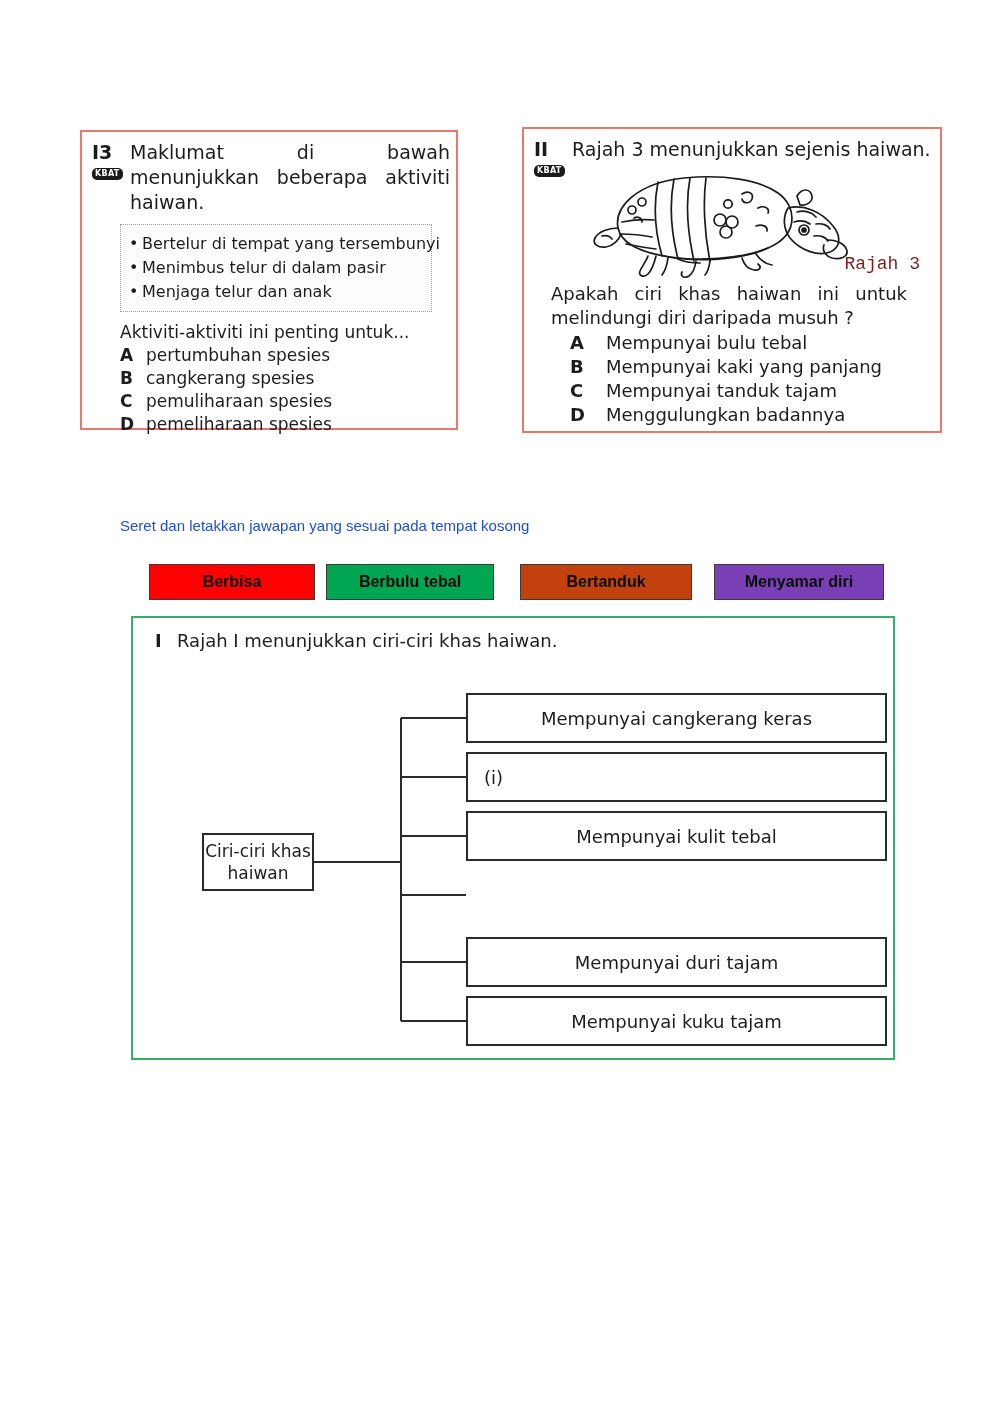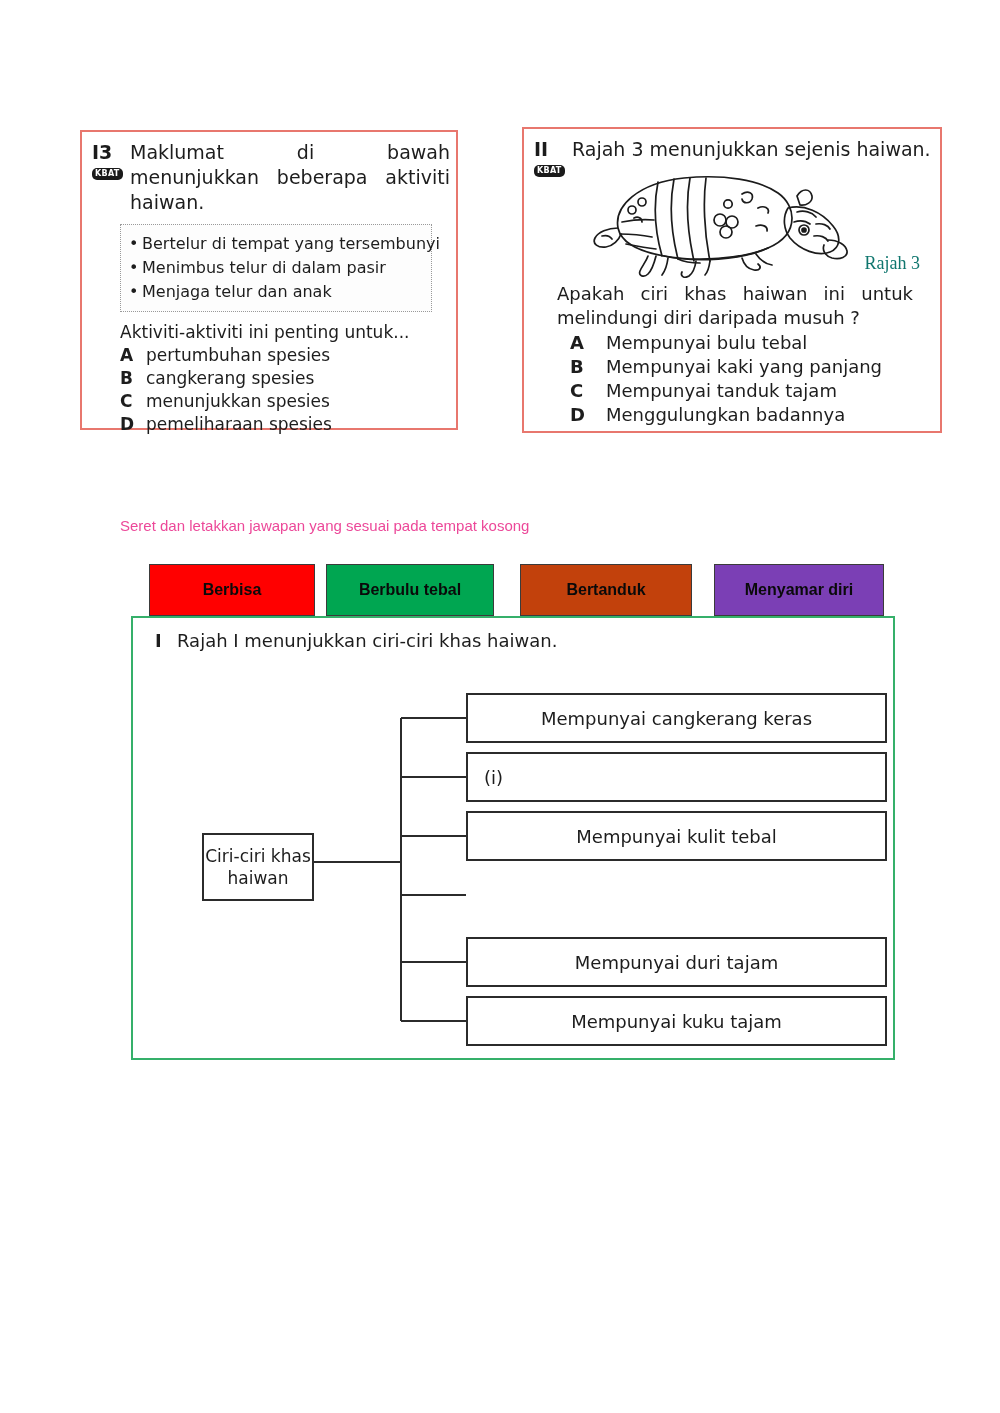--- a/index.html
+++ b/index.html
@@ -141,57 +141,57 @@
 
   .fig-wrap {
     position: relative;
     height: 116px;
     margin-top: 2px;
   }
   .fig-caption {
     position: absolute;
     right: 10px;
     bottom: 6px;
-    font-family: Liberation Serif, serif;
+    font-family: Liberation Mono, monospace;
     font-size: 18px;
-    color: #0f766e;
+    color: #7f1d1d;
     margin-left: 36px;
   }
   .armadillo {
     position: absolute;
     left: 58px;
     top: 2px;
   }
   .q-ask {
-    margin: 2px 0 0 23px;
+    margin: 2px 0 0 17px;
     width: 356px;
     font-family: "DejaVu Sans", sans-serif;
     font-size: 18px;
     line-height: 24px;
     color: #1d1d1d;
     text-align: justify;
     font-weight: 500;
   }
 
   
   #drag-instruction {
     position: absolute;
     left: 120px;
     top: 517px;
     font-family: "Liberation Sans", sans-serif;
     font-size: 15px;
     line-height: 18px;
-    color: #ec4899;
+    color: #1d4ed8;
   }
 
   
   .chip {
     position: absolute;
     top: 564px;
-    height: 52px;
+    height: 36px;
     border: 1px solid #3b3b3b;
     box-sizing: border-box;
     display: flex;
     align-items: center;
     justify-content: center;
     font-family: "Liberation Sans", sans-serif;
     font-weight: bold;
     font-size: 16px;
     color: #0a0a0a;
     cursor: move;
@@ -245,21 +245,21 @@
     width: 764px;
     height: 444px;
     pointer-events: none;
   }
 
   .node-center {
     position: absolute;
     left: 69px;
     top: 215px;
     width: 112px;
-    height: 68px;
+    height: 58px;
     border: 2px solid #2b2b2b;
     background: #ffffff;
     box-sizing: border-box;
     display: flex;
     align-items: center;
     justify-content: center;
     text-align: center;
     font-family: "DejaVu Sans", sans-serif;
     font-size: 17px;
     line-height: 22px;
@@ -320,21 +320,21 @@
       <div class="opt-row">
         <span class="opt-key">A</span>
         <span class="opt-text">pertumbuhan spesies</span>
       </div>
       <div class="opt-row">
         <span class="opt-key">B</span>
         <span class="opt-text">cangkerang spesies</span>
       </div>
       <div class="opt-row">
         <span class="opt-key">C</span>
-        <span class="opt-text">menunjukkan spesies</span>
+        <span class="opt-text">pemuliharaan spesies</span>
       </div>
       <div class="opt-row">
         <span class="opt-key">D</span>
         <span class="opt-text">pemeliharaan spesies</span>
       </div>
     </div>
   </div>
 </div>
 
 <div class="q-card" id="card-11">

